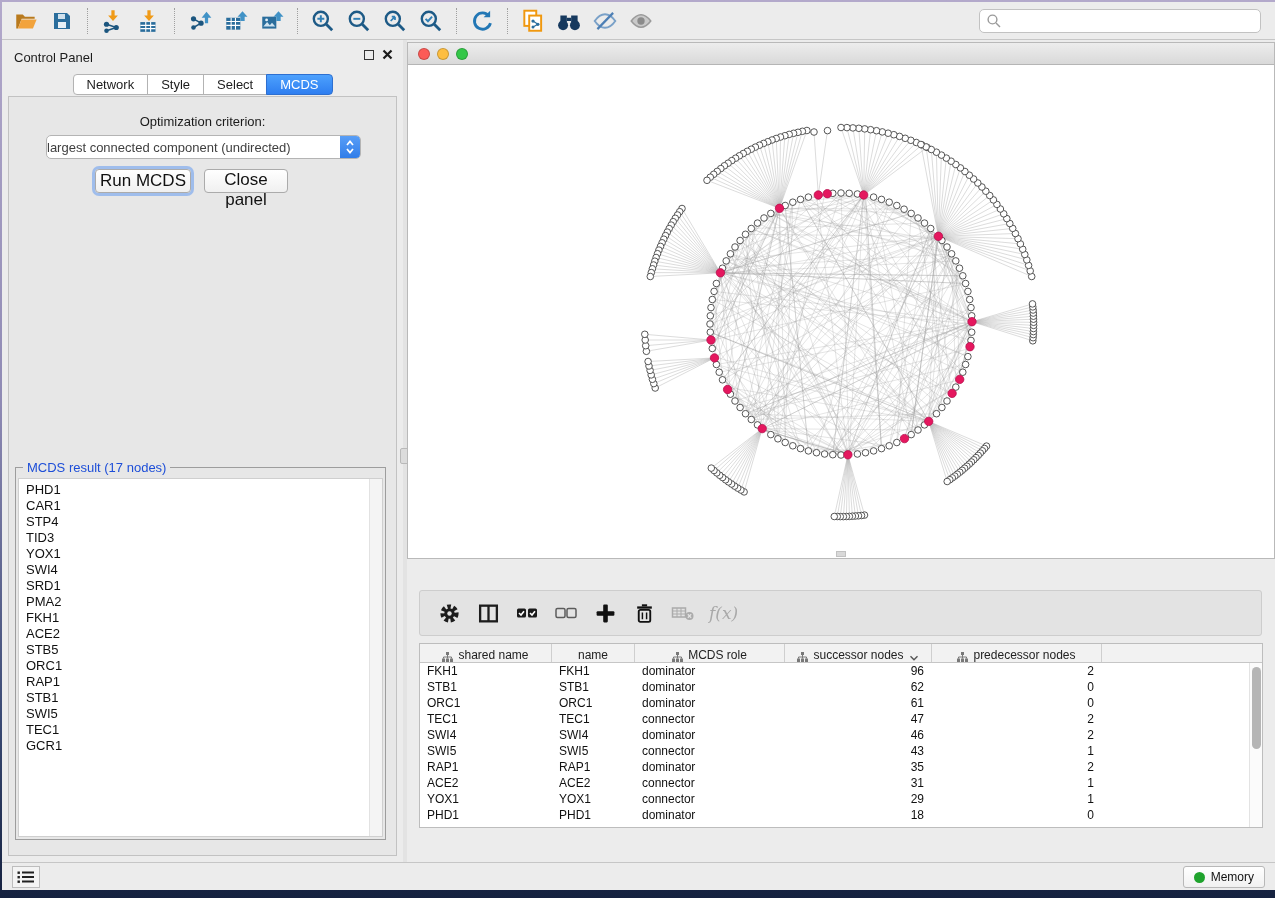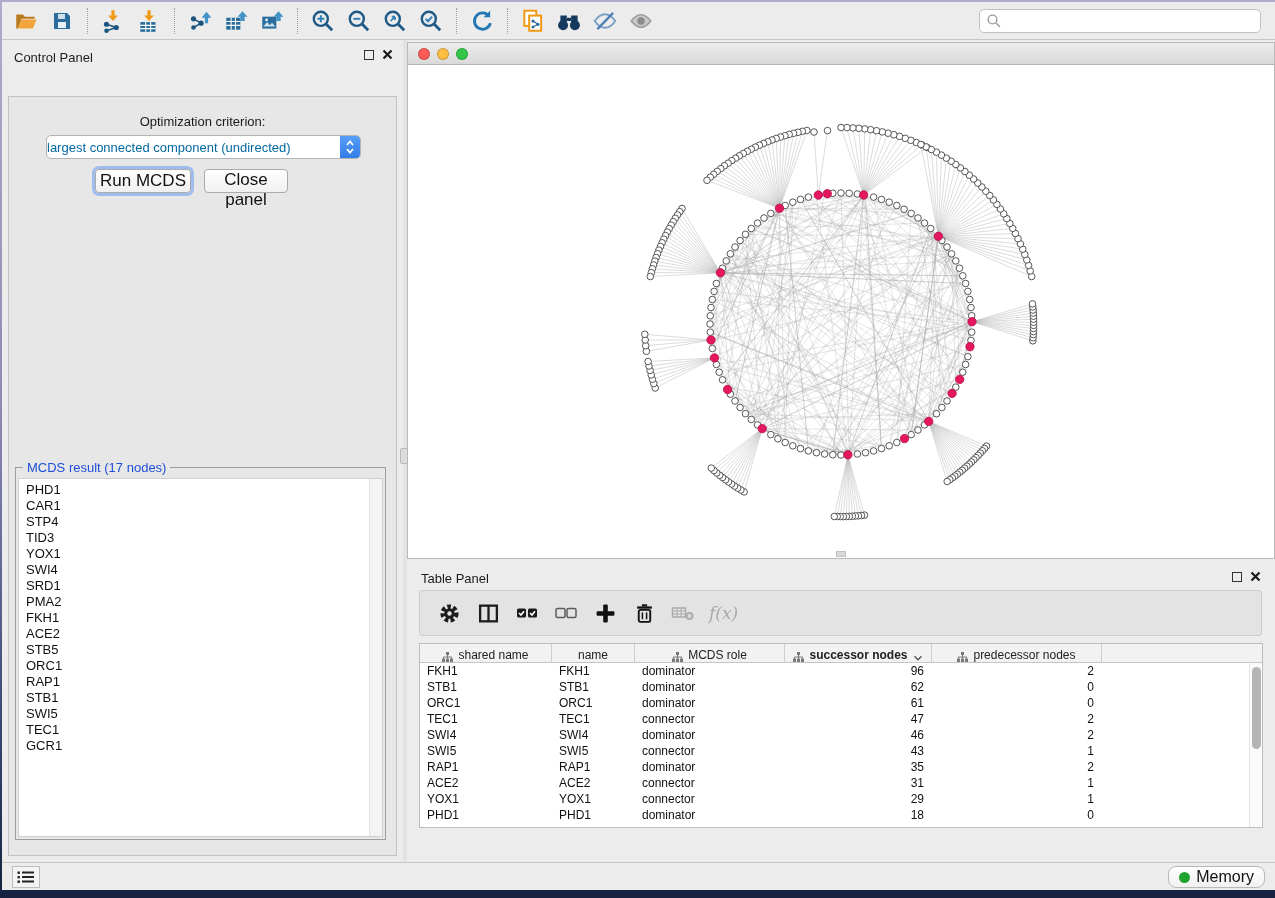--- a/index.html
+++ b/index.html
@@ -28,21 +28,21 @@
   .seg { padding:0 13px; font-size:13px; color:#1c1c1c; background:#fff; border:1px solid #b3b3b3;
     margin-left:-1px; display:flex; align-items:center; white-space:nowrap; }
   .seg:first-child { border-radius:4px 0 0 4px; margin-left:0; }
   .seg:last-child { border-radius:0 4px 4px 0; }
   .seg.sel { background:linear-gradient(#4da1fd,#2e7ef0); border-color:#2d6fd0; color:#fff; }
   .cp-content { position:absolute; left:6px; top:56px; width:389px; height:760px; background:#e7e7e7;
     border:1px solid #c2c2c2; }
   .opt-label { position:absolute; top:17px; width:100%; text-align:center; font-size:13px; color:#1a1a1a; }
   .dropdown { position:absolute; left:37px; top:38px; width:315px; height:24px; background:#fff;
     border:1px solid #b4b4b4; border-radius:5px; display:flex; align-items:center; overflow:hidden; }
-  .dd-text { flex:1; font-size:13px; color:#0369a1; padding-left:0; white-space:nowrap; }
+  .dd-text { flex:1; font-size:13px; color:#404040; padding-left:0; white-space:nowrap; }
   .dd-step { width:20px; height:24px; background:linear-gradient(#5aa0f8,#2f7ce8); border-radius:0 4px 4px 0;
     display:flex; align-items:center; justify-content:center; }
   .btn { position:absolute; height:24px; background:linear-gradient(#ffffff,#f0f0f0); border:1px solid #ababab;
     border-radius:4px; font-size:17px; color:#111; font-family:"Liberation Sans",sans-serif; }
   .focusring { box-shadow:0 0 0 3px rgba(100,155,240,.55); }
   .groupbox { position:absolute; left:6px; top:370px; width:371px; height:373px; border:1px solid #9d9d9d; }
   .legend { position:absolute; top:-8px; left:7px; background:#e7e7e7; padding:0 4px; font-size:13px; color:#1d4ed8; }
   .listbox { position:absolute; left:2px; right:2px; top:10px; bottom:2px; background:#fff;
     border:1px solid #cfcfcf; overflow:hidden; }
   .list-items { position:absolute; left:0; top:3px; right:14px; }
@@ -89,22 +89,22 @@
   .tscroll { position:absolute; right:0; top:19px; bottom:0; width:13px; background:#fbfbfb; border-left:1px solid #e3e3e3; }
   .tthumb { position:absolute; left:2px; top:4px; width:9px; height:82px; background:#b5b5b5; border-radius:5px; }
   .table-tabs { position:absolute; top:272px; left:50%; transform:translateX(-50%); display:flex; height:21px; }
 
   
   .statusbar { position:absolute; left:0; top:860px; width:1273px; height:28px; background:#ececec;
     border-top:1px solid #c6c6c6; }
   .list-btn { position:absolute; left:10px; top:3px; width:28px; height:22px; background:#f4f4f4;
     border:1px solid #bdbdbd; display:flex; align-items:center; justify-content:center; }
   .mem-btn { position:absolute; right:10px; top:3px; height:22px; background:linear-gradient(#ffffff,#f1f1f1);
-    border:1px solid #b8b8b8; border-radius:8px; display:flex; align-items:center; gap:6px; padding:0 10px;
-    font-size:16px; color:#111; }
+    border:1px solid #b8b8b8; border-radius:3px; display:flex; align-items:center; gap:6px; padding:0 10px;
+    font-size:12px; color:#111; }
   .mem-dot { width:11px; height:11px; border-radius:50%; background:#1fa32d; }
 </style>
 </head>
 <body>
 
 <div class="screen">
 <div class="window">
 
   <div class="toolbar">
     <button class="tbtn">
@@ -241,20 +241,26 @@
   <div class="control-panel">
     <div class="cp-titlebar">
       <span>Control Panel</span>
       <span class="pt-icons">
         <span class="float-ic"></span>
         <svg width="11" height="11" viewBox="0 0 11 11">
               <path d="M1.5 1.5l8 8M9.5 1.5l-8 8" stroke="#1a1a1a" stroke-width="2.2"></path>
             </svg>
       </span>
     </div>
+    <div class="tabs" id="cpTabs">
+          <div class="seg">Network</div>
+          <div class="seg">Style</div>
+          <div class="seg">Select</div>
+          <div class="seg sel">MCDS</div>
+        </div>
     <div class="cp-content">
       <div class="opt-label">Optimization criterion:</div>
       <div class="dropdown">
         <span class="dd-text">largest connected component (undirected)</span>
         <span class="dd-step">
           <svg width="10" height="16" viewBox="0 0 10 16">
                 <path d="M2 6l3-3.6L8 6" fill="none" stroke="#fff" stroke-width="1.7"></path>
                 <path d="M2 10l3 3.6L8 10" fill="none" stroke="#fff" stroke-width="1.7"></path>
               </svg>
         </span>
@@ -1010,29 +1016,20 @@
             <circle cx="319.6" cy="324.5" r="4.2" fill="#e5175e" stroke="#b60f4e" stroke-width="0.8"></circle>
             <circle cx="306.5" cy="292.9" r="4.2" fill="#e5175e" stroke="#b60f4e" stroke-width="0.8"></circle>
             <circle cx="303.0" cy="275.0" r="4.2" fill="#e5175e" stroke="#b60f4e" stroke-width="0.8"></circle>
             <circle cx="312.4" cy="207.8" r="4.2" fill="#e5175e" stroke="#b60f4e" stroke-width="0.8"></circle>
           </g>
         </svg>
     <div class="net-divider-handle"></div>
   </div>
 
   <div class="table-panel">
-    <div class="tp-titlebar">
-      <span>Table Panel</span>
-      <span class="pt-icons">
-        <span class="float-ic"></span>
-        <svg width="11" height="11" viewBox="0 0 11 11">
-              <path d="M1.5 1.5l8 8M9.5 1.5l-8 8" stroke="#1a1a1a" stroke-width="2.2"></path>
-            </svg>
-      </span>
-    </div>
     <div class="tp-toolbar">
       <button class="ticon">
             <svg width="23" height="23" viewBox="0 0 22 22">
               <circle cx="11" cy="11" r="6.2" fill="none" stroke="#1d1d1d" stroke-width="5" stroke-dasharray="3.2 2.1"></circle>
               <circle cx="11" cy="11" r="5" fill="#1d1d1d"></circle>
               <circle cx="11" cy="11" r="2.1" fill="#e3e3e3"></circle>
             </svg>
           </button>
       <button class="ticon">
             <svg width="23" height="23" viewBox="0 0 22 22">
@@ -1100,21 +1097,21 @@
                 <g fill="#787878">
                   <rect x="4" y="0" width="3" height="3"></rect>
                   <rect x="0" y="6.5" width="3" height="3.5"></rect>
                   <rect x="4" y="6.5" width="3" height="3.5"></rect>
                   <rect x="8" y="6.5" width="3" height="3.5"></rect>
                 </g>
                 <path d="M5.5 3v2M1.5 6.5V5h8v1.5M5.5 5v1.5" stroke="#787878" fill="none"></path>
               </svg>
               <span>MCDS role</span>
             </div>
-            <div class="th" style="width: 147px; font-weight: bold;">
+            <div class="th" style="width: 147px;">
               <svg width="11" height="10" viewBox="0 0 11 10">
                 <g fill="#787878">
                   <rect x="4" y="0" width="3" height="3"></rect>
                   <rect x="0" y="6.5" width="3" height="3.5"></rect>
                   <rect x="4" y="6.5" width="3" height="3.5"></rect>
                   <rect x="8" y="6.5" width="3" height="3.5"></rect>
                 </g>
                 <path d="M5.5 3v2M1.5 6.5V5h8v1.5M5.5 5v1.5" stroke="#787878" fill="none"></path>
               </svg>
               <span>successor nodes</span>

